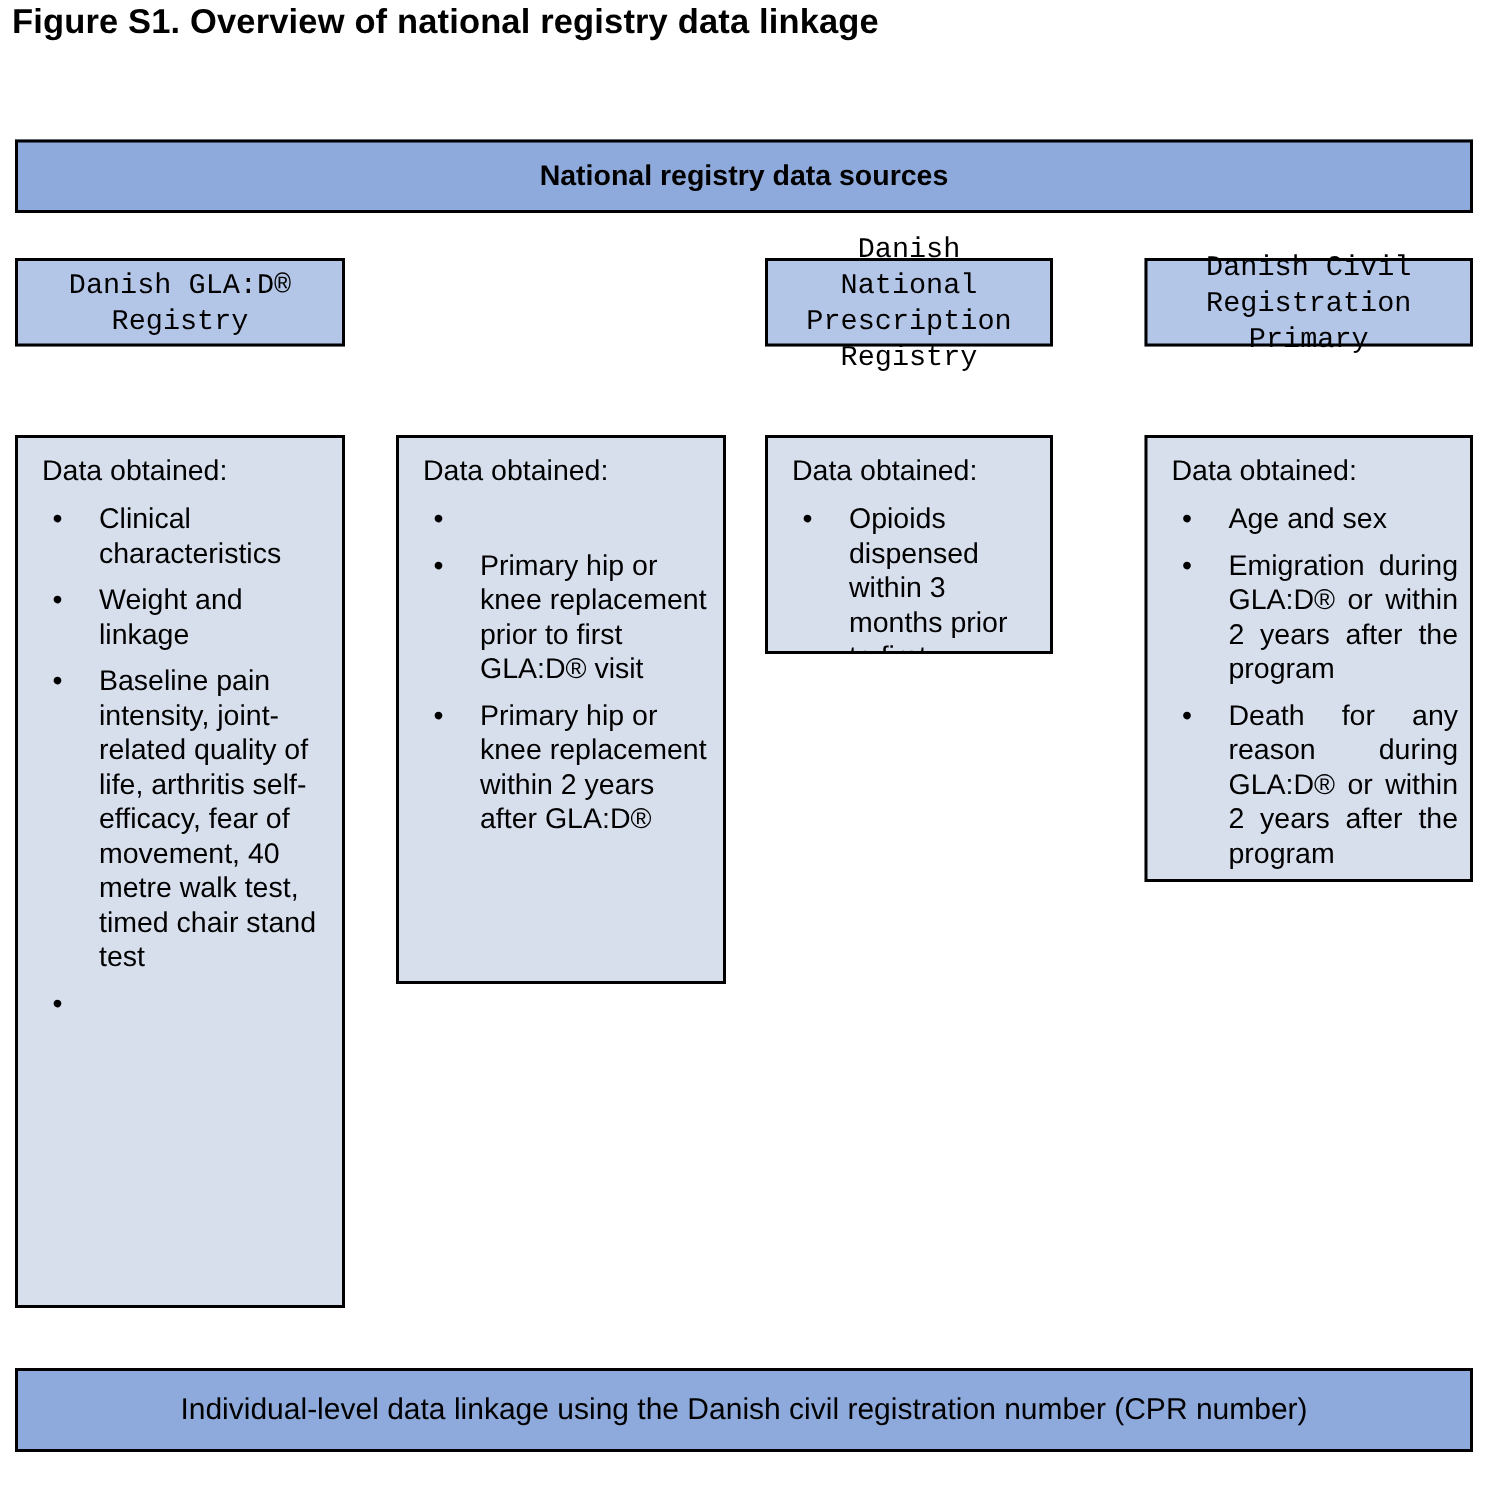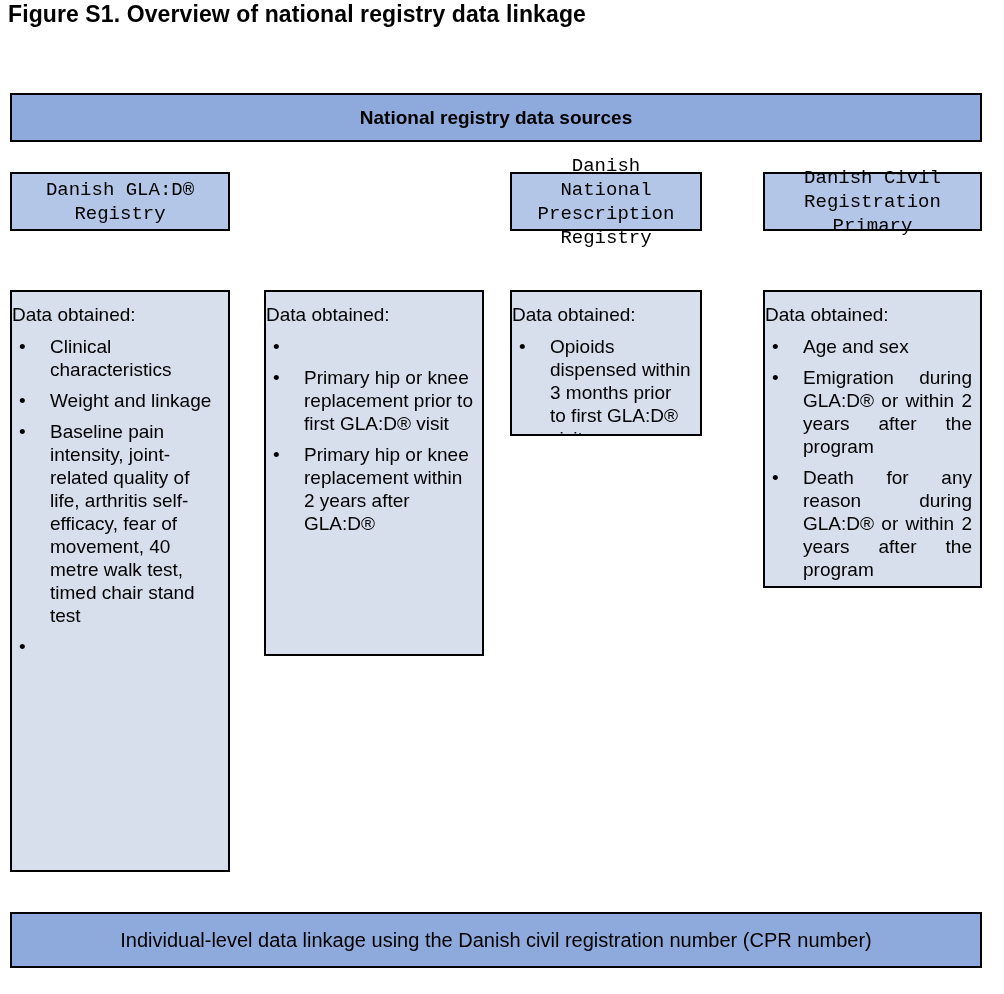--- a/index.html
+++ b/index.html
@@ -39,21 +39,21 @@
     display:flex;align-items:center;justify-content:center;
     text-align:center;
     font-size:19px;line-height:24px;
     padding:2px 14px;
     font-family:Liberation Mono, monospace;
   }
   .data-box{
     position:absolute;top:290px;
     background:var(--data-bg);
     border:2px solid var(--border);
-    padding:11px 8px 6px 0;
+    padding:11px 8px 6px 16px;
     font-size:19px;line-height:23px;
     overflow:hidden;
   }
   .data-heading{margin-bottom:9px;}
   ul.bullets{list-style:none;}
   ul.bullets li{
     display:flex;
     margin-bottom:8px;
   }
   ul.bullets li:last-child{margin-bottom:0;}

